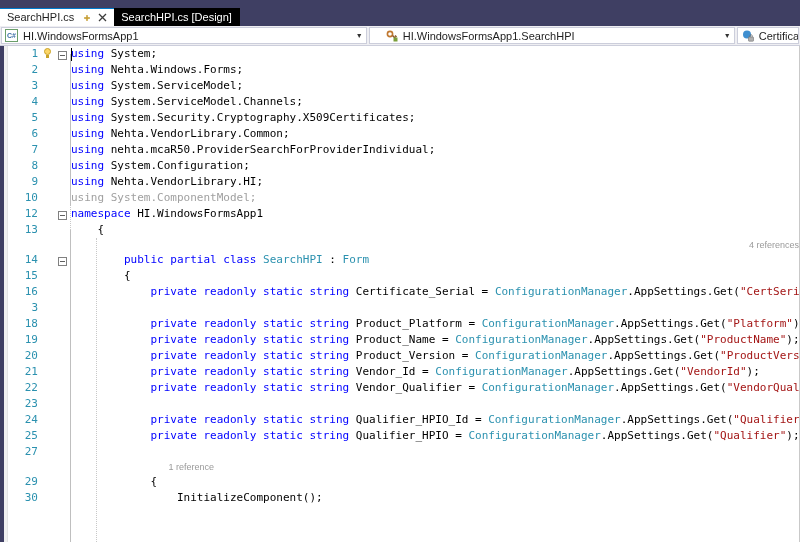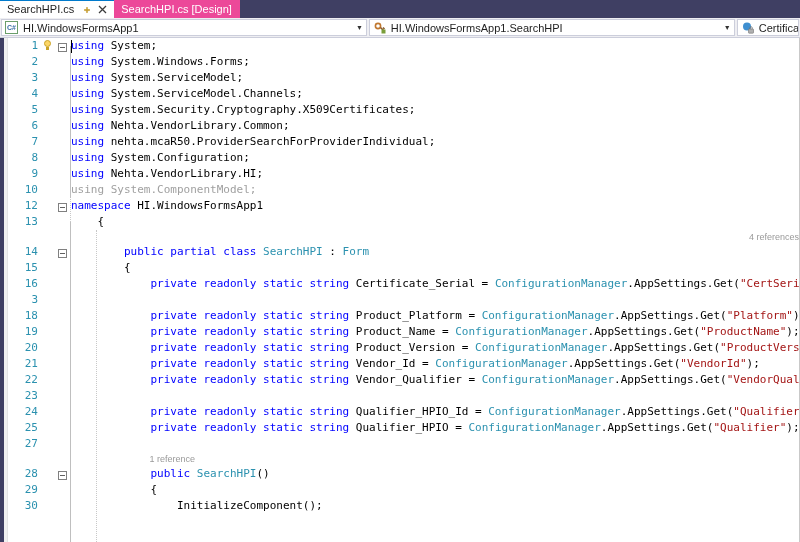--- a/index.html
+++ b/index.html
@@ -19,21 +19,21 @@
     position: relative;
     width: 800px;
     height: 542px;
     background: #ffffff;
     display: flex;
     flex-direction: column;
   }
 
   
   .tabstrip {
-    height: 18px;
+    height: 26px;
     background: #3f3f63;
     display: flex;
     align-items: flex-end;
     flex: 0 0 auto;
     position: relative;
   }
   .tab {
     display: flex;
     align-items: center;
     padding: 0 6px 0 7px;
@@ -43,21 +43,21 @@
     cursor: default;
     height: 18px;
     box-sizing: border-box;
   }
   .tab.active {
     background: #ffffff;
     color: #1e1e1e;
     border-top: 1px solid #007acc;
   }
   .tab.inactive {
-    background: #ec4899;
+    background: #000000;
     color: #ffffff;
   }
   .tab-label { padding-right: 2px; }
   .pin-icon {
     width: 12px;
     height: 12px;
     margin-left: 5px;
     position: relative;
     display: inline-block;
     color: #c8a23c;
@@ -93,21 +93,21 @@
     background: #ffffff;
     border: 1px solid #cccedb;
     margin: 1px 1px 1px 1px;
     box-sizing: border-box;
     font-size: 11px;
     color: #1e1e1e;
     overflow: hidden;
     position: relative;
   }
   .nav-combo.type-combo { width: 372px; }
-  .nav-combo.member-combo { width: 372px; }
+  .nav-combo.member-combo { width: 372px; padding-left: 12px; }
   .nav-combo.right-combo { flex: 1 1 auto; min-width: 0; }
   .nav-icon {
     width: 14px;
     height: 14px;
     flex: 0 0 14px;
     margin: 0 4px 0 3px;
     position: relative;
   }
   .nav-text {
     flex: 1 1 auto;
@@ -347,21 +347,21 @@
       </span>
       <span class="nav-text">Certifica</span>
     </div>
   </div>
 
   <div class="editor-wrap">
     <div class="left-strip"></div>
     <div class="left-strip2"></div>
     <div class="code-area" id="code-area">
         <div class="line"><div class="ln">1</div><div class="glyph"><span class="bulb"><span class="b1"></span><span class="b2"></span></span></div><div class="fold"><span class="foldbox"></span></div><div class="codetext"><span class="kw">using</span><span class="ident"> System;</span></div></div>
-        <div class="line"><div class="ln">2</div><div class="glyph"></div><div class="fold"></div><div class="codetext"><span class="kw">using</span><span class="ident"> System.Windows.Forms;</span></div></div>
+        <div class="line"><div class="ln">2</div><div class="glyph"></div><div class="fold"></div><div class="codetext"><span class="kw">using</span><span class="ident"> Nehta.Windows.Forms;</span></div></div>
         <div class="line"><div class="ln">3</div><div class="glyph"></div><div class="fold"></div><div class="codetext"><span class="kw">using</span><span class="ident"> System.ServiceModel;</span></div></div>
         <div class="line"><div class="ln">4</div><div class="glyph"></div><div class="fold"></div><div class="codetext"><span class="kw">using</span><span class="ident"> System.ServiceModel.Channels;</span></div></div>
         <div class="line"><div class="ln">5</div><div class="glyph"></div><div class="fold"></div><div class="codetext"><span class="kw">using</span><span class="ident"> System.Security.Cryptography.X509Certificates;</span></div></div>
         <div class="line"><div class="ln">6</div><div class="glyph"></div><div class="fold"></div><div class="codetext"><span class="kw">using</span><span class="ident"> Nehta.VendorLibrary.Common;</span></div></div>
         <div class="line"><div class="ln">7</div><div class="glyph"></div><div class="fold"></div><div class="codetext"><span class="kw">using</span><span class="ident"> nehta.mcaR50.ProviderSearchForProviderIndividual;</span></div></div>
         <div class="line"><div class="ln">8</div><div class="glyph"></div><div class="fold"></div><div class="codetext"><span class="kw">using</span><span class="ident"> System.Configuration;</span></div></div>
         <div class="line"><div class="ln">9</div><div class="glyph"></div><div class="fold"></div><div class="codetext"><span class="kw">using</span><span class="ident"> Nehta.VendorLibrary.HI;</span></div></div>
         <div class="line"><div class="ln">10</div><div class="glyph"></div><div class="fold"></div><div class="codetext"><span class="gray">using System.ComponentModel;</span></div></div>
         <div class="line"><div class="ln">12</div><div class="glyph"></div><div class="fold"><span class="foldbox"></span></div><div class="codetext"><span class="kw">namespace</span><span class="ident"> HI.WindowsFormsApp1</span></div></div>
         <div class="line"><div class="ln">13</div><div class="glyph"></div><div class="fold"></div><div class="codetext"><span>    </span><span class="ident">{</span></div></div>
@@ -372,22 +372,21 @@
         <div class="line"><div class="ln">3</div><div class="glyph"></div><div class="fold"></div><div class="codetext"><span>            </span></div></div>
         <div class="line"><div class="ln">18</div><div class="glyph"></div><div class="fold"></div><div class="codetext"><span>            </span><span class="kw">private readonly static string</span><span class="ident"> Product_Platform = </span><span class="type">ConfigurationManager</span><span class="ident">.AppSettings.</span><span class="method">Get</span><span class="ident">(</span><span class="str">"Platform"</span><span class="ident">);</span></div></div>
         <div class="line"><div class="ln">19</div><div class="glyph"></div><div class="fold"></div><div class="codetext"><span>            </span><span class="kw">private readonly static string</span><span class="ident"> Product_Name = </span><span class="type">ConfigurationManager</span><span class="ident">.AppSettings.</span><span class="method">Get</span><span class="ident">(</span><span class="str">"ProductName"</span><span class="ident">);</span></div></div>
         <div class="line"><div class="ln">20</div><div class="glyph"></div><div class="fold"></div><div class="codetext"><span>            </span><span class="kw">private readonly static string</span><span class="ident"> Product_Version = </span><span class="type">ConfigurationManager</span><span class="ident">.AppSettings.</span><span class="method">Get</span><span class="ident">(</span><span class="str">"ProductVersion"</span></div></div>
         <div class="line"><div class="ln">21</div><div class="glyph"></div><div class="fold"></div><div class="codetext"><span>            </span><span class="kw">private readonly static string</span><span class="ident"> Vendor_Id = </span><span class="type">ConfigurationManager</span><span class="ident">.AppSettings.</span><span class="method">Get</span><span class="ident">(</span><span class="str">"VendorId"</span><span class="ident">);</span></div></div>
         <div class="line"><div class="ln">22</div><div class="glyph"></div><div class="fold"></div><div class="codetext"><span>            </span><span class="kw">private readonly static string</span><span class="ident"> Vendor_Qualifier = </span><span class="type">ConfigurationManager</span><span class="ident">.AppSettings.</span><span class="method">Get</span><span class="ident">(</span><span class="str">"VendorQualifer"</span></div></div>
         <div class="line"><div class="ln">23</div><div class="glyph"></div><div class="fold"></div><div class="codetext"><span>            </span></div></div>
         <div class="line"><div class="ln">24</div><div class="glyph"></div><div class="fold"></div><div class="codetext"><span>            </span><span class="kw">private readonly static string</span><span class="ident"> Qualifier_HPIO_Id = </span><span class="type">ConfigurationManager</span><span class="ident">.AppSettings.</span><span class="method">Get</span><span class="ident">(</span><span class="str">"QualifierId"</span></div></div>
         <div class="line"><div class="ln">25</div><div class="glyph"></div><div class="fold"></div><div class="codetext"><span>            </span><span class="kw">private readonly static string</span><span class="ident"> Qualifier_HPIO = </span><span class="type">ConfigurationManager</span><span class="ident">.AppSettings.</span><span class="method">Get</span><span class="ident">(</span><span class="str">"Qualifier"</span><span class="ident">);</span></div></div>
         <div class="line"><div class="ln">27</div><div class="glyph"></div><div class="fold"></div><div class="codetext"><span>            </span></div></div>
-        <div class="line codelens-line"><div class="ln"></div><div class="glyph"></div><div class="fold"></div><div class="codelens" style="padding-left: 79.44px;">1 reference</div></div>
-        <div class="line"><div class="ln">28</div><div class="glyph"></div><div class="fold"><span class="foldbox"></span></div><div class="codetext"><span>            </span><span class="kw">public</span><span class="ident"> </span><span class="type">SearchHPI</span><span class="ident">()</span></div></div>
+        <div class="line codelens-line"><div class="ln"></div><div class="glyph"></div><div class="fold"></div><div class="codelens" style="padding-left: 79.44px; margin-left: 19px;">1 reference</div></div>
         <div class="line"><div class="ln">29</div><div class="glyph"></div><div class="fold"></div><div class="codetext"><span>            </span><span class="ident">{</span></div></div>
         <div class="line"><div class="ln">30</div><div class="glyph"></div><div class="fold"></div><div class="codetext"><span>                </span><span class="ident">InitializeComponent();</span></div></div>
         <div class="guide" style="left: 62px; top: 16px; bottom: 0px;"></div>
         <div class="guide" style="left: 88px; top: 192px; bottom: 0px;"></div>
         <div style="position: absolute; left: 62px; top: 8px; height: 152px; width: 1px; background: rgb(191, 191, 191);"></div>
         <div style="position: absolute; left: 62px; top: 184px; bottom: 0px; width: 1px; background: rgb(191, 191, 191);"></div>
         <div class="caret" style="left: 63px; top: 2px;"></div>
       </div>
   </div>
 

